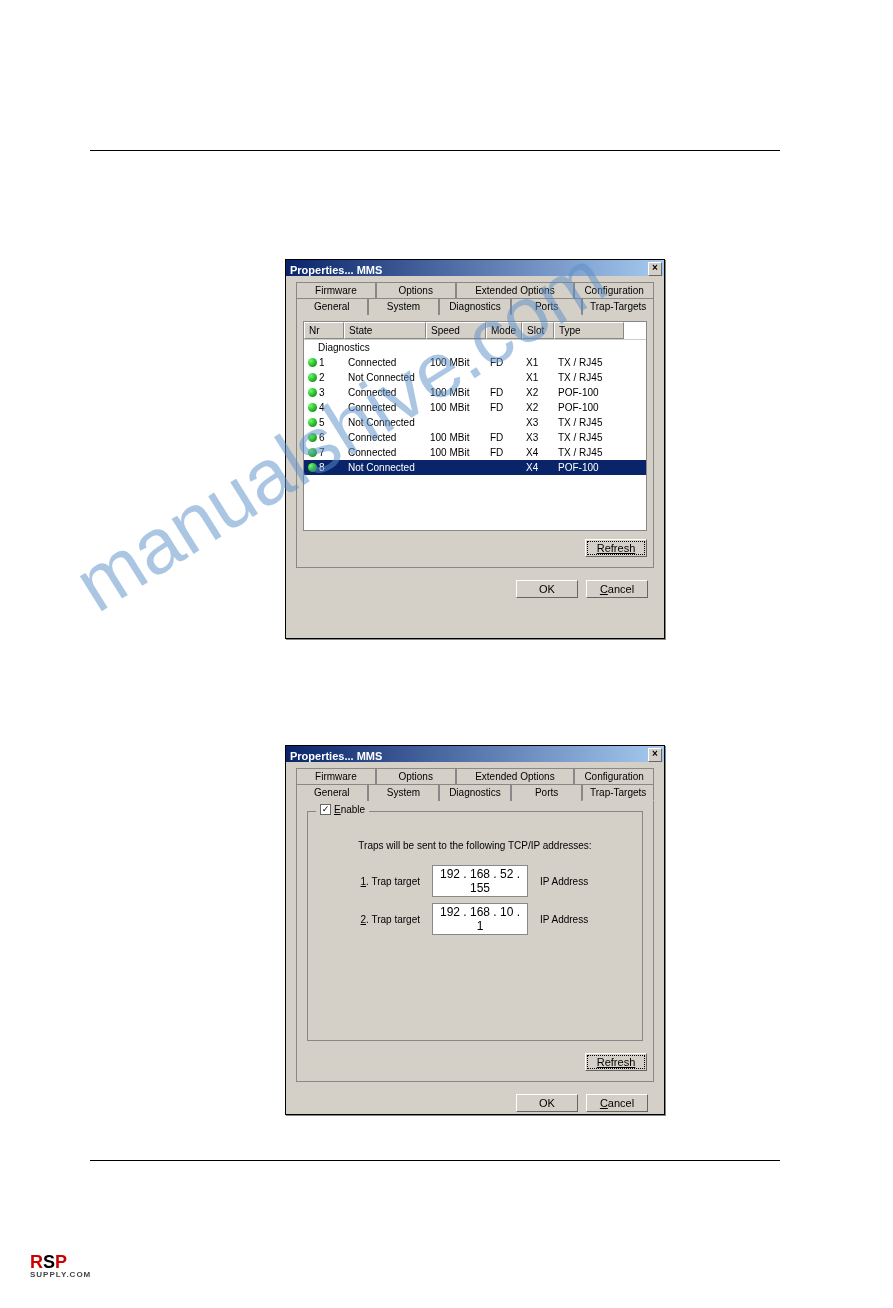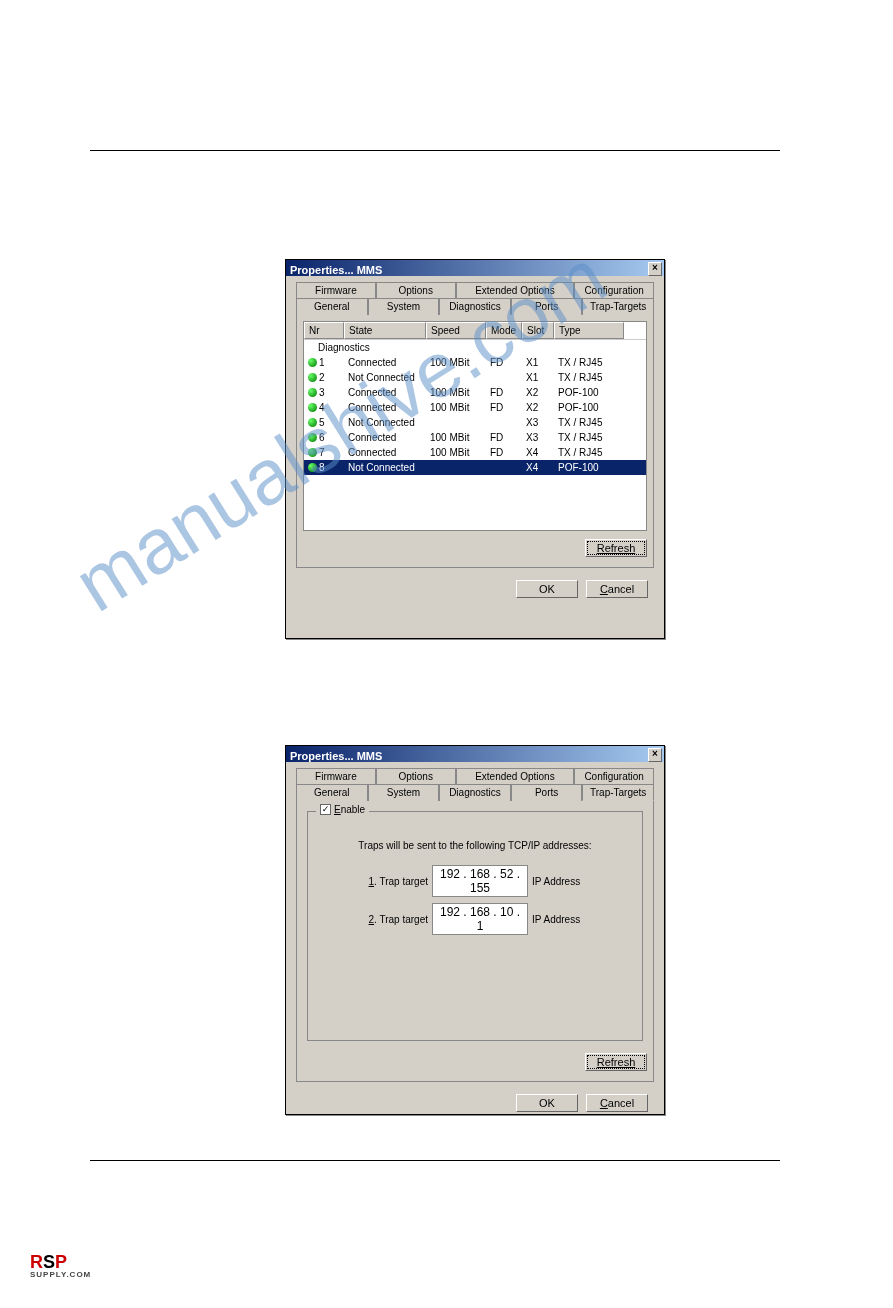--- a/index.html
+++ b/index.html
@@ -39,21 +39,21 @@
   .dot{width:9px;height:9px;border-radius:50%;background:radial-gradient(circle at 30% 30%,#6f6,#070);display:inline-block;}
 
   .btn{background:#d4d0c8;border:1px solid #fff;border-right-color:#666;border-bottom-color:#666;padding:2px 10px;font-size:11px;min-width:62px;text-align:center;}
   .btn.dotted{outline:1px dotted #000;outline-offset:-3px;}
   .bottom-btns{display:flex;justify-content:flex-end;gap:8px;padding:6px 16px 10px;}
   .center-btn{display:flex;justify-content:flex-end;padding:8px 0 4px;}
 
   .group{border:1px solid #888;margin:4px;padding:18px 12px 8px;position:relative;min-height:230px;}
   .group-leg{position:absolute;top:-8px;left:8px;background:#d4d0c8;padding:0 4px;display:flex;align-items:center;gap:3px;}
   .chk{width:11px;height:11px;border:1px solid #666;background:#fff;display:inline-block;text-align:center;line-height:9px;font-size:9px;}
-  .frow{display:flex;align-items:center;gap:4px;margin:6px 0;font-size:10px;justify-content:center;}
+  .frow{display:flex;align-items:center;gap:12px;margin:6px 0;font-size:10px;justify-content:center;}
   .txtin{background:#fff;border:1px solid #888;padding:1px 4px;width:96px;font-size:12px;text-align:center;}
   .lbl-r{width:60px;}
   .lbl-l{width:70px;text-align:right;}
   .ul{text-decoration:underline;}
   .intro{font-size:10px;margin:10px 0 14px;text-align:center;}
 </style>
 </head>
 <body>
 
 <div class="hr-top"></div>

